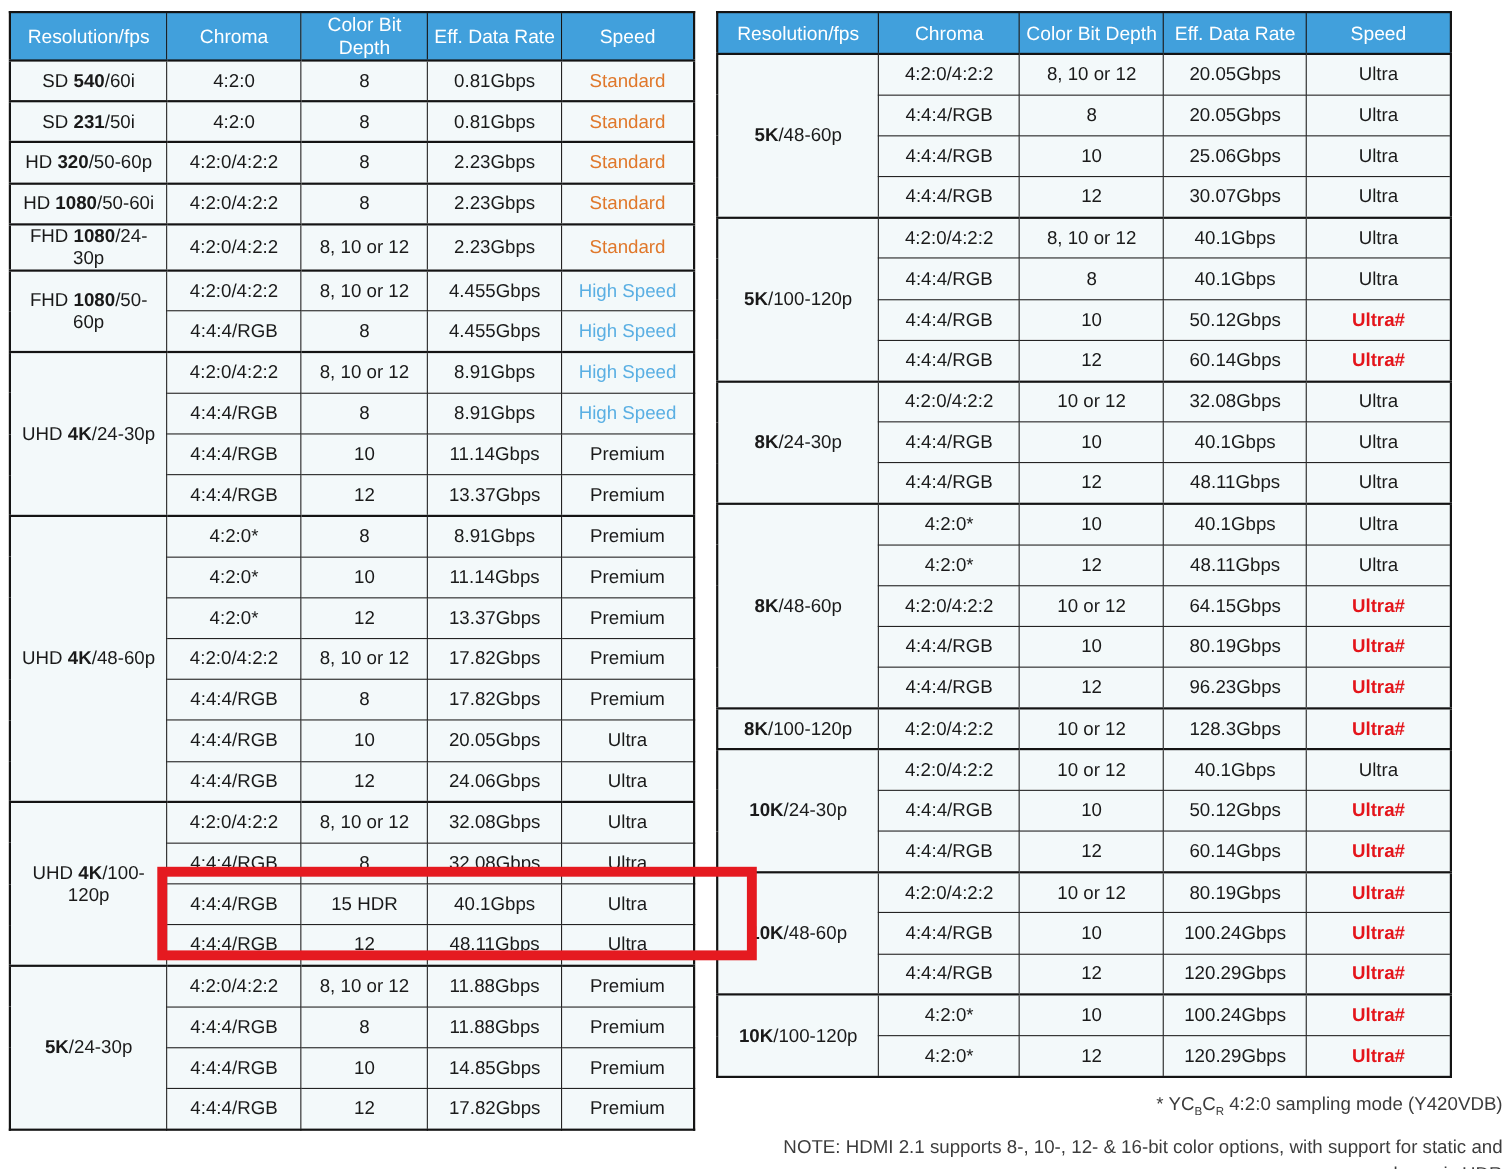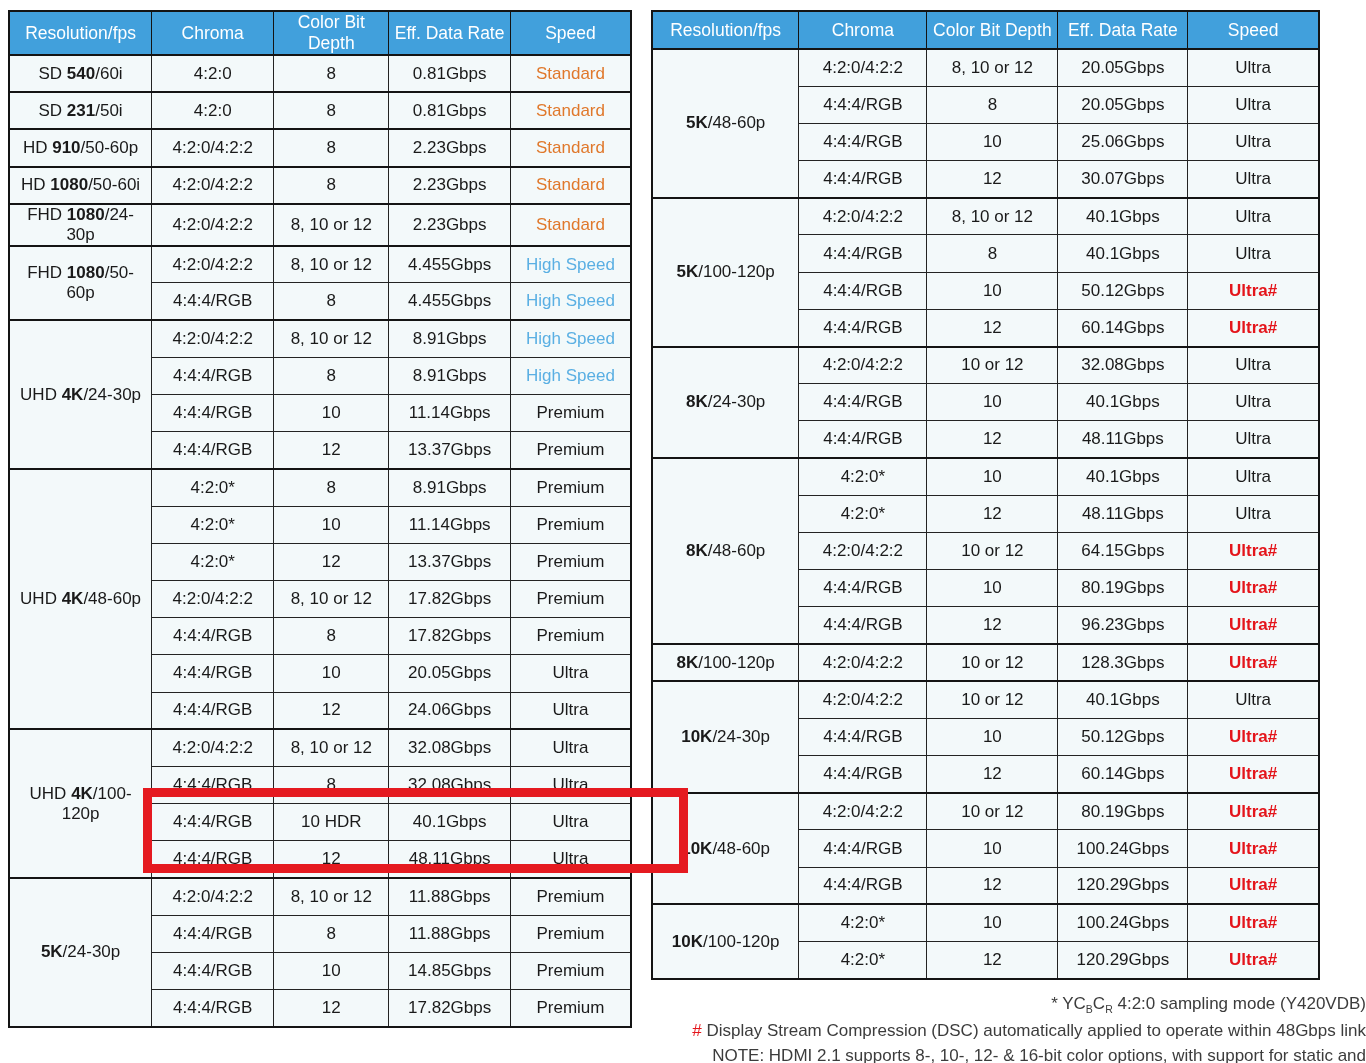--- a/index.html
+++ b/index.html
@@ -61,21 +61,21 @@
     pointer-events:none;
     z-index:5;
   }
   .footnotes {
     margin-top:11px;
     text-align:right;
     font-size:17px;
     color:var(--footnote-text,#3c3c3c);
     line-height:1.48;
   }
-  .footnote { margin-top:0; }
+  .footnote { margin-top:11px; }
   .footnote sub { font-size:0.62em; }
 </style>
 </head>
 <body>
 
 <div class="tables">
   <div class="col-wrap">
     <table class="tbl-left">
       <colgroup>
           <col>
@@ -102,21 +102,21 @@
             <td style="color: rgb(224, 120, 43);">Standard</td>
           </tr>
           <tr class="group-start">
             <td rowspan="1">SD <b>231</b>/50i</td>
             <td>4:2:0</td>
             <td>8</td>
             <td>0.81Gbps</td>
             <td style="color: rgb(224, 120, 43);">Standard</td>
           </tr>
           <tr class="group-start">
-            <td rowspan="1">HD <b>910</b>/50-60p</td>
+            <td rowspan="1">HD <b>320</b>/50-60p</td>
             <td>4:2:0/4:2:2</td>
             <td>8</td>
             <td>2.23Gbps</td>
             <td style="color: rgb(224, 120, 43);">Standard</td>
           </tr>
           <tr class="group-start">
             <td rowspan="1">HD <b>1080</b>/50-60i</td>
             <td>4:2:0/4:2:2</td>
             <td>8</td>
             <td>2.23Gbps</td>
@@ -218,21 +218,21 @@
             <td style="color: rgb(26, 26, 26);">Ultra</td>
           </tr>
           <tr>
             <td>4:4:4/RGB</td>
             <td>8</td>
             <td>32.08Gbps</td>
             <td style="color: rgb(26, 26, 26);">Ultra</td>
           </tr>
           <tr>
             <td>4:4:4/RGB</td>
-            <td>10 HDR</td>
+            <td>15 HDR</td>
             <td>40.1Gbps</td>
             <td style="color: rgb(26, 26, 26);">Ultra</td>
           </tr>
           <tr>
             <td>4:4:4/RGB</td>
             <td>12</td>
             <td>48.11Gbps</td>
             <td style="color: rgb(26, 26, 26);">Ultra</td>
           </tr>
           <tr class="group-start">
@@ -438,17 +438,16 @@
           <tr>
             <td>4:2:0*</td>
             <td>12</td>
             <td>120.29Gbps</td>
             <td style="color: rgb(228, 21, 27); font-weight: 600;">Ultra#</td>
           </tr>
         </tbody>
     </table>
     <div class="footnotes">
         <div class="footnote"><span>* YC</span><sub>B</sub><span>C</span><sub>R</sub><span> 4:2:0 sampling mode (Y420VDB)</span></div>
-        <div class="footnote"><span style="color: rgb(228, 21, 27);"># </span><span>Display Stream Compression (DSC) automatically applied to operate within 48Gbps link</span></div>
         <div class="footnote"><span>NOTE: HDMI 2.1 supports 8-, 10-, 12- &amp; 16-bit color options, with support for static and dynamic HDR</span></div>
       </div>
   </div>
 </div>
 
 </body></html>

